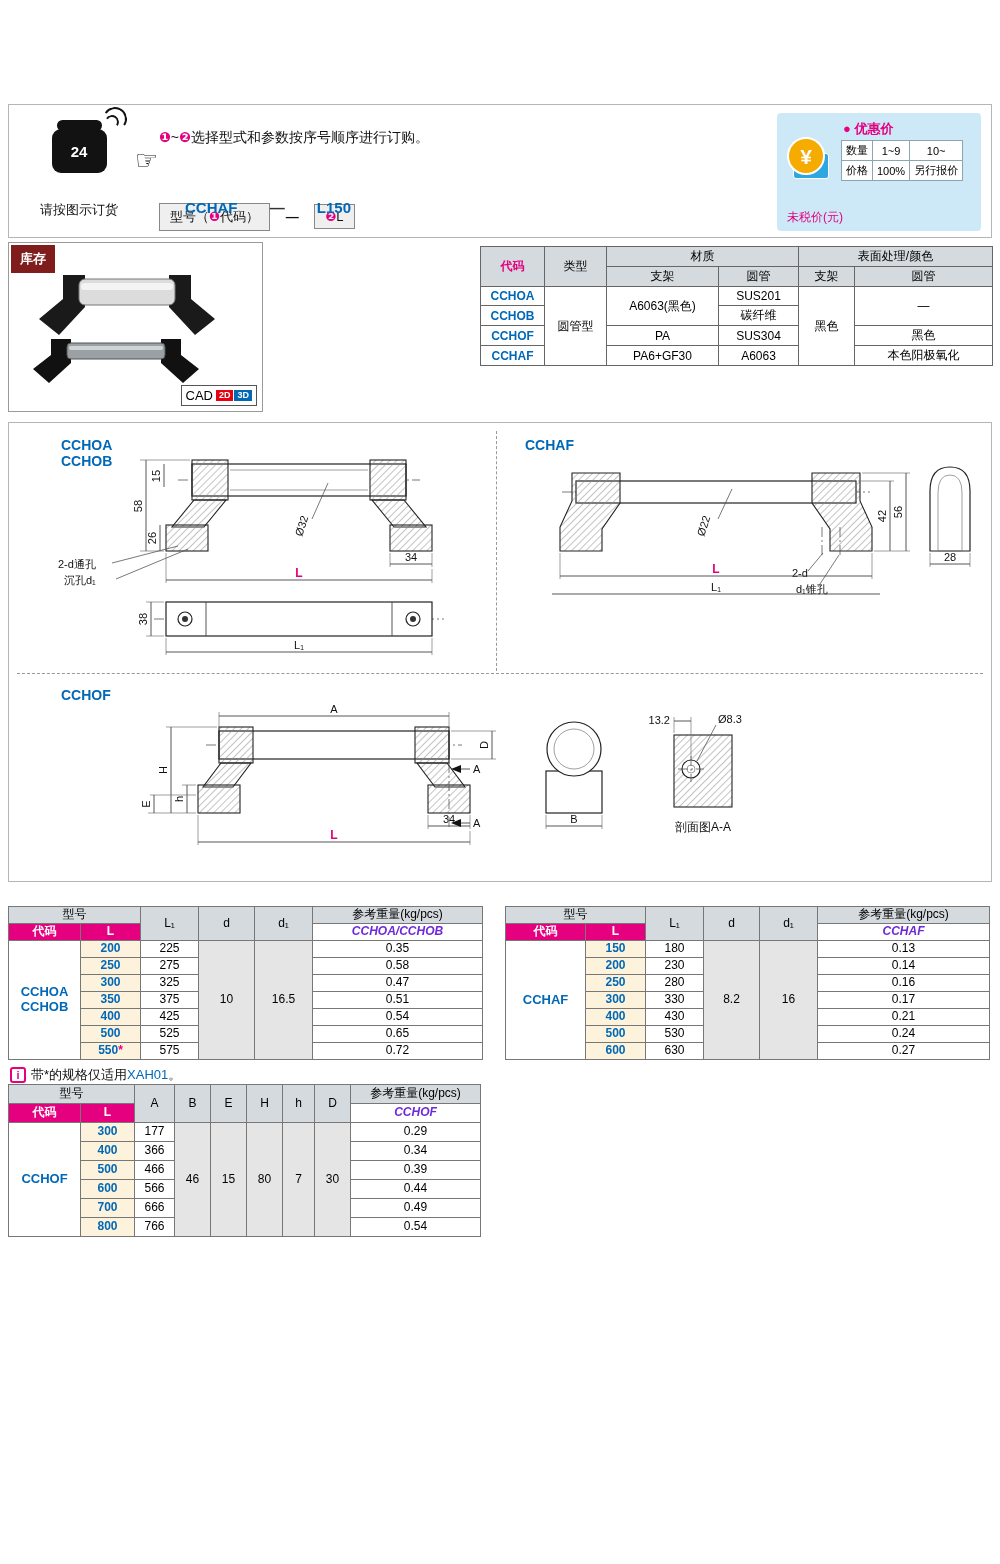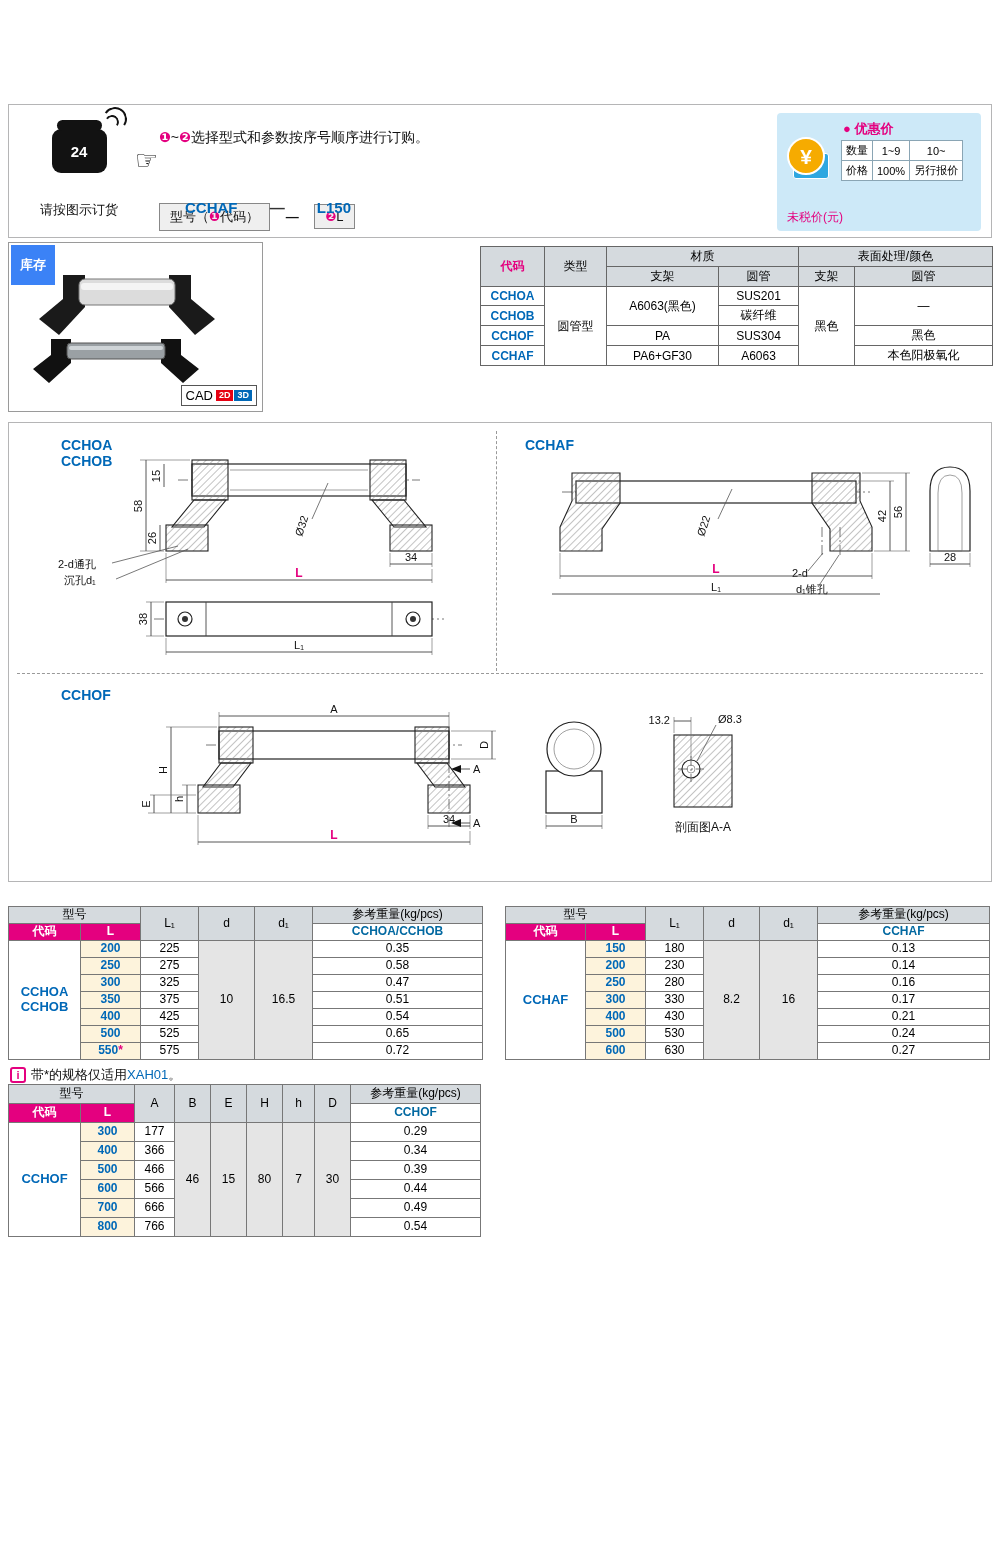--- a/index.html
+++ b/index.html
@@ -44,21 +44,21 @@
   .price { position:absolute; right:10px; top:8px; width:204px; height:118px; background:#cde9f8; border-radius:4px; }
   .coin-card { position:absolute; left:16px; top:40px; width:36px; height:26px; background:#2ea7e0; border-radius:3px; border:1px solid #fff; }
   .coin { position:absolute; left:10px; top:24px; width:38px; height:38px; background:#f6ab00; border-radius:50%; border:2px solid #fff; color:#fff; font-weight:bold; font-size:21px; text-align:center; line-height:35px; }
   .price-title { position:absolute; left:66px; top:7px; color:#e4007f; font-weight:bold; font-size:13px; }
   .price-table { position:absolute; left:64px; top:27px; border-collapse:collapse; font-size:11px; background:#fff; }
   .price-table td { border:1px solid #8aa5b4; padding:2px 4px; text-align:center; }
   .price-note { position:absolute; left:10px; top:96px; color:#e4007f; font-size:12px; }
 
   
   .photo-box { position:absolute; left:8px; top:242px; width:255px; height:170px; border:1px solid #9a9a9a; background:#fff; }
-  .stock-tag { position:absolute; left:2px; top:2px; background:#3b82f6; color:#fff; font-size:13px; font-weight:bold; padding:11px 9px; }
+  .stock-tag { position:absolute; left:2px; top:2px; background:#7f1d1d; color:#fff; font-size:13px; font-weight:bold; padding:5px 9px; }
   .cad-badge { position:absolute; right:5px; bottom:5px; display:flex; align-items:center; gap:3px; border:1px solid #555; background:#fff; padding:2px 4px; }
   .cad-label { font-weight:normal; font-size:13px; }
   .cad-col { display:flex; flex-direction:row; gap:1px; }
   .cad2d { background:#e60012; color:#fff; font-size:9px; font-weight:bold; padding:0 3px; line-height:11px; }
   .cad3d { background:#0068b7; color:#fff; font-size:9px; font-weight:bold; padding:0 3px; line-height:11px; }
 
   
   .mat-wrap { position:absolute; left:480px; top:246px; }
   table.mat { border-collapse:collapse; font-size:12px; }
   .mat th, .mat td { border:1px solid #666; padding:1px 4px; text-align:center; height:19px; }
@@ -85,21 +85,21 @@
 
   
   .t1wrap { position:absolute; left:8px;  top:906px; }
   .t2wrap { position:absolute; left:505px; top:906px; }
   .t3wrap { position:absolute; left:8px;  top:1084px; }
   table.dtab { border-collapse:collapse; font-size:12px; table-layout:fixed; }
   .dtab td { border:1px solid #777; text-align:center; padding:0 3px; height:17px; line-height:1.15; overflow:hidden; }
   .t3wrap .dtab td { height:19px; }
   .gh { background:#d5dade; }
   .ph { background:#e4007f; color:#fff; font-weight:bold; }
-  .bluehead { color:#0369a1; font-weight:bold; background:#fff; }
+  .bluehead { color:#6d28d9; font-weight:bold; background:#fff;font-style:italic; }
   .lv { color:#0068b7; font-weight:bold; background:#fdf3dc; }
   .cream { background:#e5e5e5; }
   .codecell { color:#0068b7; font-weight:bold; font-size:13px; background:#fff; }
   .star { color:#e4007f; }
 
   
   .note-row { position:absolute; left:10px; top:1066px; font-size:13px; display:flex; align-items:center; gap:5px; color:#111; }
   .note-icon { width:16px; height:16px; border:2px solid #e4007f; color:#e4007f; font-weight:bold; font-size:11px; line-height:12px; text-align:center; border-radius:3px; }
   .note-link { color:#0068b7; }
 </style>

